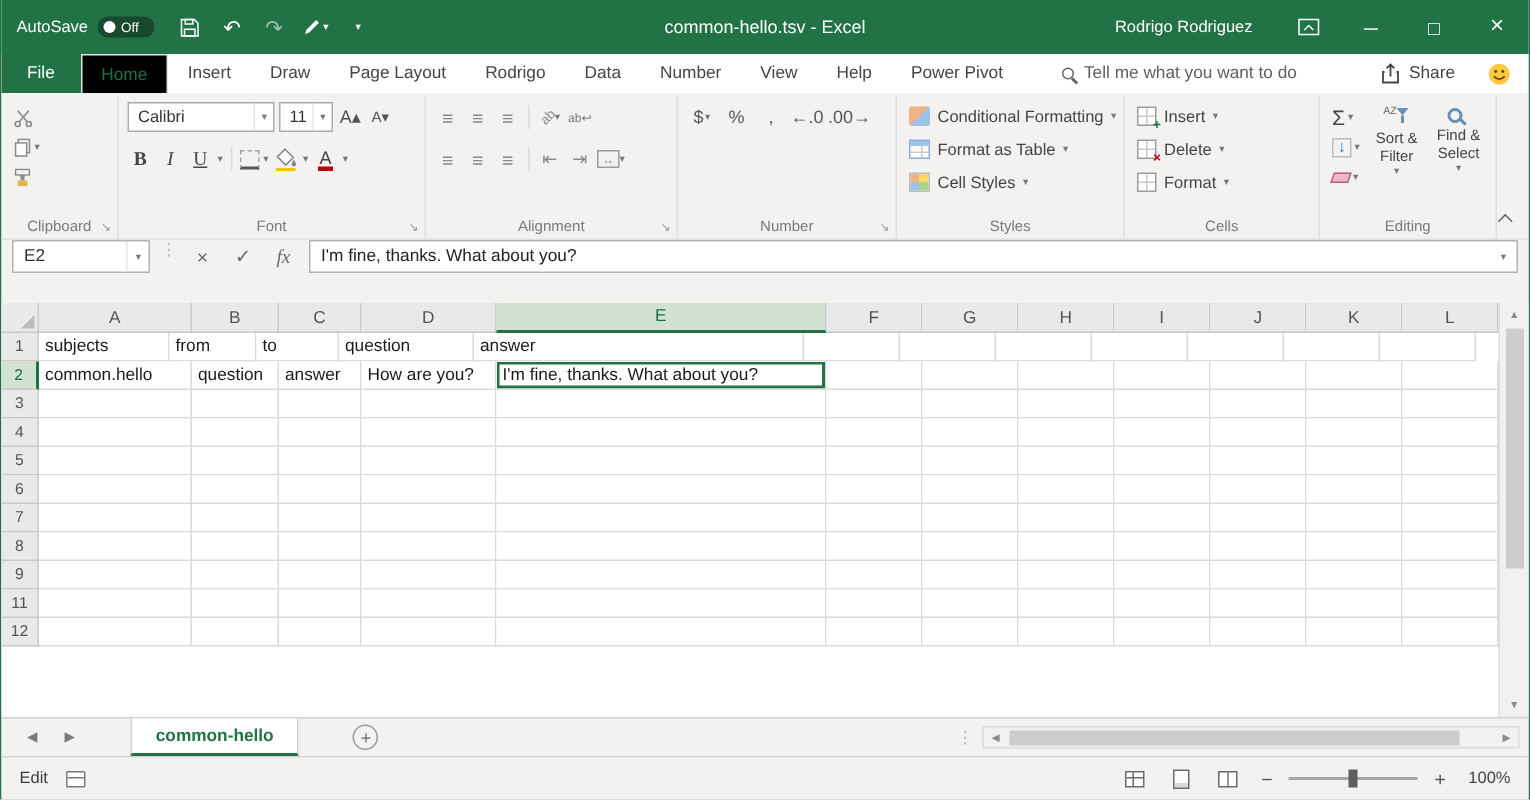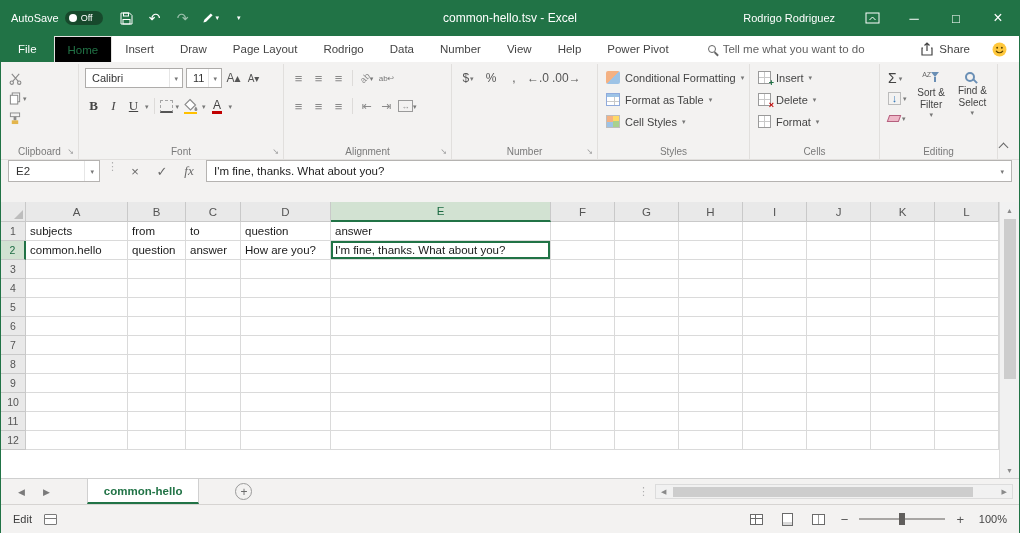--- a/index.html
+++ b/index.html
@@ -478,21 +478,21 @@
           <div class="chead" style="width: 64px;">F</div>
           <div class="chead" style="width: 64px;">G</div>
           <div class="chead" style="width: 64px;">H</div>
           <div class="chead" style="width: 64px;">I</div>
           <div class="chead" style="width: 64px;">J</div>
           <div class="chead" style="width: 64px;">K</div>
           <div class="chead" style="width: 64px;">L</div>
         </div>
         <div class="grow">
           <div class="rhead">1</div>
-          <div class="gcell" style="width: 102px; text-align: center;">subjects</div>
+          <div class="gcell" style="width: 87px; text-align: center;">subjects</div>
           <div class="gcell" style="width: 58px;">from</div>
           <div class="gcell" style="width: 55px;">to</div>
           <div class="gcell" style="width: 90px;">question</div>
           <div class="gcell" style="width: 220px;">answer</div>
           <div class="gcell" style="width: 64px;"></div>
           <div class="gcell" style="width: 64px;"></div>
           <div class="gcell" style="width: 64px;"></div>
           <div class="gcell" style="width: 64px;"></div>
           <div class="gcell" style="width: 64px;"></div>
           <div class="gcell" style="width: 64px;"></div>
@@ -612,35 +612,20 @@
           <div class="gcell" style="width: 220px;"></div>
           <div class="gcell" style="width: 64px;"></div>
           <div class="gcell" style="width: 64px;"></div>
           <div class="gcell" style="width: 64px;"></div>
           <div class="gcell" style="width: 64px;"></div>
           <div class="gcell" style="width: 64px;"></div>
           <div class="gcell" style="width: 64px;"></div>
           <div class="gcell" style="width: 64px;"></div>
         </div>
         <div class="grow">
-          <div class="rhead">10</div>
-          <div class="gcell" style="width: 102px;"></div>
-          <div class="gcell" style="width: 58px;"></div>
-          <div class="gcell" style="width: 55px;"></div>
-          <div class="gcell" style="width: 90px;"></div>
-          <div class="gcell" style="width: 220px;"></div>
-          <div class="gcell" style="width: 64px;"></div>
-          <div class="gcell" style="width: 64px;"></div>
-          <div class="gcell" style="width: 64px;"></div>
-          <div class="gcell" style="width: 64px;"></div>
-          <div class="gcell" style="width: 64px;"></div>
-          <div class="gcell" style="width: 64px;"></div>
-          <div class="gcell" style="width: 64px;"></div>
-        </div>
-        <div class="grow">
           <div class="rhead">11</div>
           <div class="gcell" style="width: 102px;"></div>
           <div class="gcell" style="width: 58px;"></div>
           <div class="gcell" style="width: 55px;"></div>
           <div class="gcell" style="width: 90px;"></div>
           <div class="gcell" style="width: 220px;"></div>
           <div class="gcell" style="width: 64px;"></div>
           <div class="gcell" style="width: 64px;"></div>
           <div class="gcell" style="width: 64px;"></div>
           <div class="gcell" style="width: 64px;"></div>

